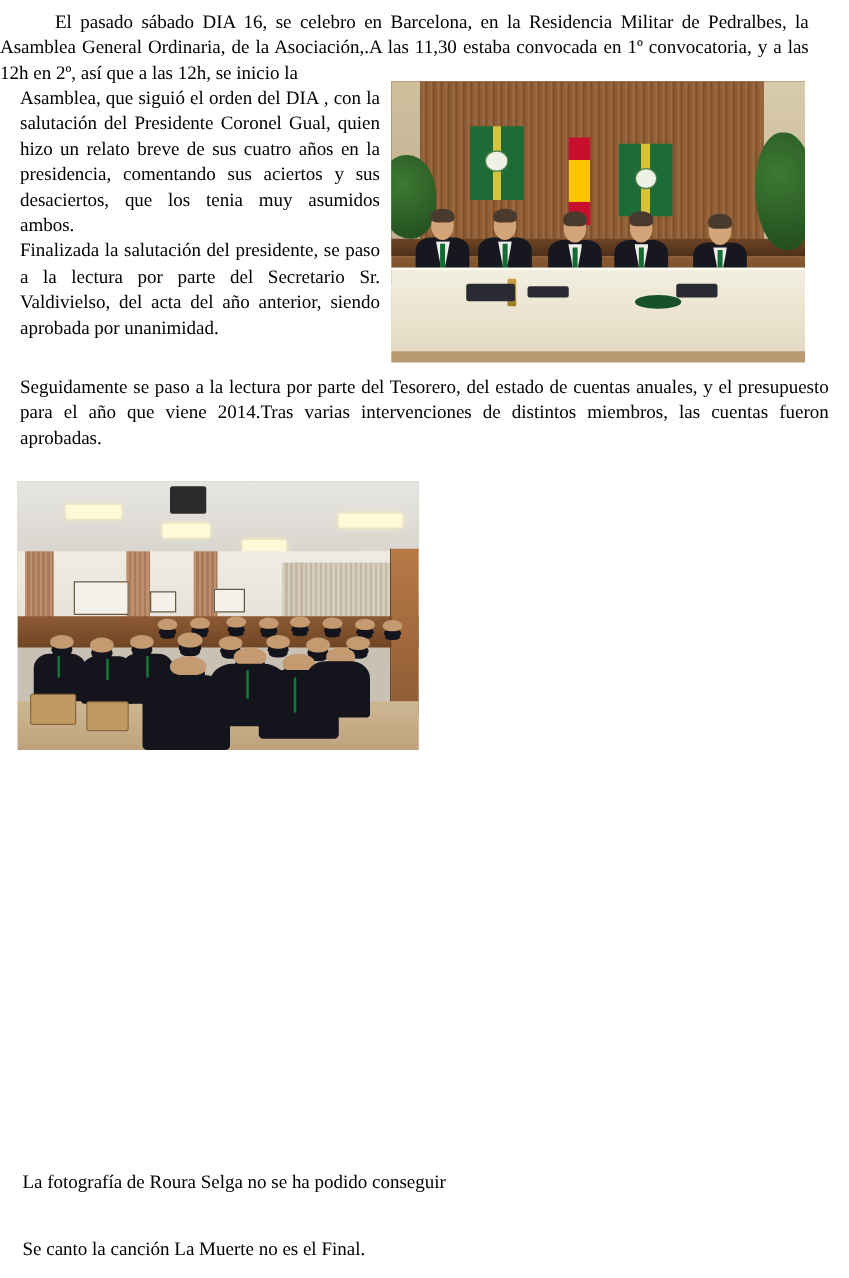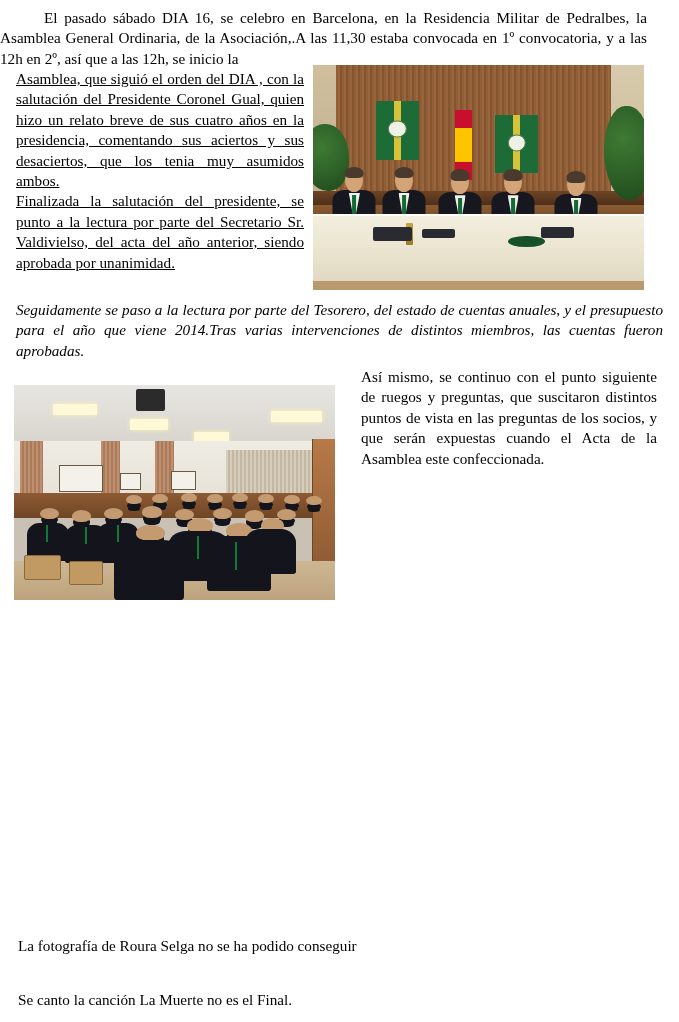--- a/index.html
+++ b/index.html
@@ -25,36 +25,35 @@
 
   
   .para {
     font-family: "Liberation Serif", "DejaVu Serif", serif;
     font-size: 15.2px;
     line-height: 20.4px;
     text-align: justify;
     color: #000;
     margin: 0;
   }
-  .para.lastline-left { text-align-last: left; font-style: italic; }
+  .para.lastline-left { text-align-last: left; }
 
   .block-top {
     position: absolute;
     left: 0;
     top: 8px;
     width: 647px;
   }
   .indent { text-indent: 44px; }
 
   .flow-left {
     position: absolute;
     left: 16px;
     top: 69px;
     width: 288px;
-    text-decoration: underline;
   }
 
   .block-mid {
     position: absolute;
     left: 16px;
     top: 300px;
     width: 647px;
   }
 
   .flow-right {
@@ -285,21 +284,21 @@
 <body>
 
 <div class="page">
 
   <div class="block-top">
     <p class="para indent">El pasado sábado DIA 16, se celebro en Barcelona, en la Residencia Militar de Pedralbes, la Asamblea General Ordinaria, de la Asociación,.A las 11,30 estaba convocada en 1º convocatoria, y a las 12h en 2º, así que a las 12h, se inicio la</p>
   </div>
 
   <div class="flow-left">
     <p class="para">Asamblea, que siguió el orden del DIA , con la salutación del Presidente Coronel Gual, quien hizo un relato breve de sus cuatro años en la presidencia, comentando sus aciertos y sus desaciertos, que los tenia muy asumidos ambos.</p>
-    <p class="para">Finalizada la salutación del presidente, se punto a la lectura por parte del Secretario Sr. Valdivielso, del acta del año anterior, siendo aprobada por unanimidad.</p>
+    <p class="para">Finalizada la salutación del presidente, se paso a la lectura por parte del Secretario Sr. Valdivielso, del acta del año anterior, siendo aprobada por unanimidad.</p>
   </div>
 
   <div class="photo1">
     <div class="p1-wall"></div>
     <div class="p1-wall-left"></div>
     <div class="p1-wall-right"></div>
     <div class="p1-flag p1-flag-a"></div>
     <div class="p1-flag-es"></div>
     <div class="p1-flag p1-flag-b"></div>
     <div class="p1-rail"></div>
@@ -412,21 +411,20 @@
       <div class="p2-torso" style="left:72%;top:34%;width:16%;height:42%;"></div>
 
       <div class="p2-head" style="left:38%;top:30%;width:9%;height:15%;"></div>
       <div class="p2-torso" style="left:31%;top:44%;width:22%;height:56%;"></div>
       <div class="p2-chair" style="left:3%;top:58%;width:11%;height:22%;"></div>
       <div class="p2-chair" style="left:17%;top:64%;width:10%;height:20%;"></div>
     </div>
   </div>
 
   <div class="flow-right">
-    <p class="para">Así mismo, se continuo con el punto siguiente de ruegos y preguntas, que suscitaron distintos puntos de vista en las preguntas de los socios, y que serán expuestas cuando el Acta de la Asamblea este confeccionada.</p>
   </div>
 
 
   <div class="portrait-row">
 
     
 
     
 
     

